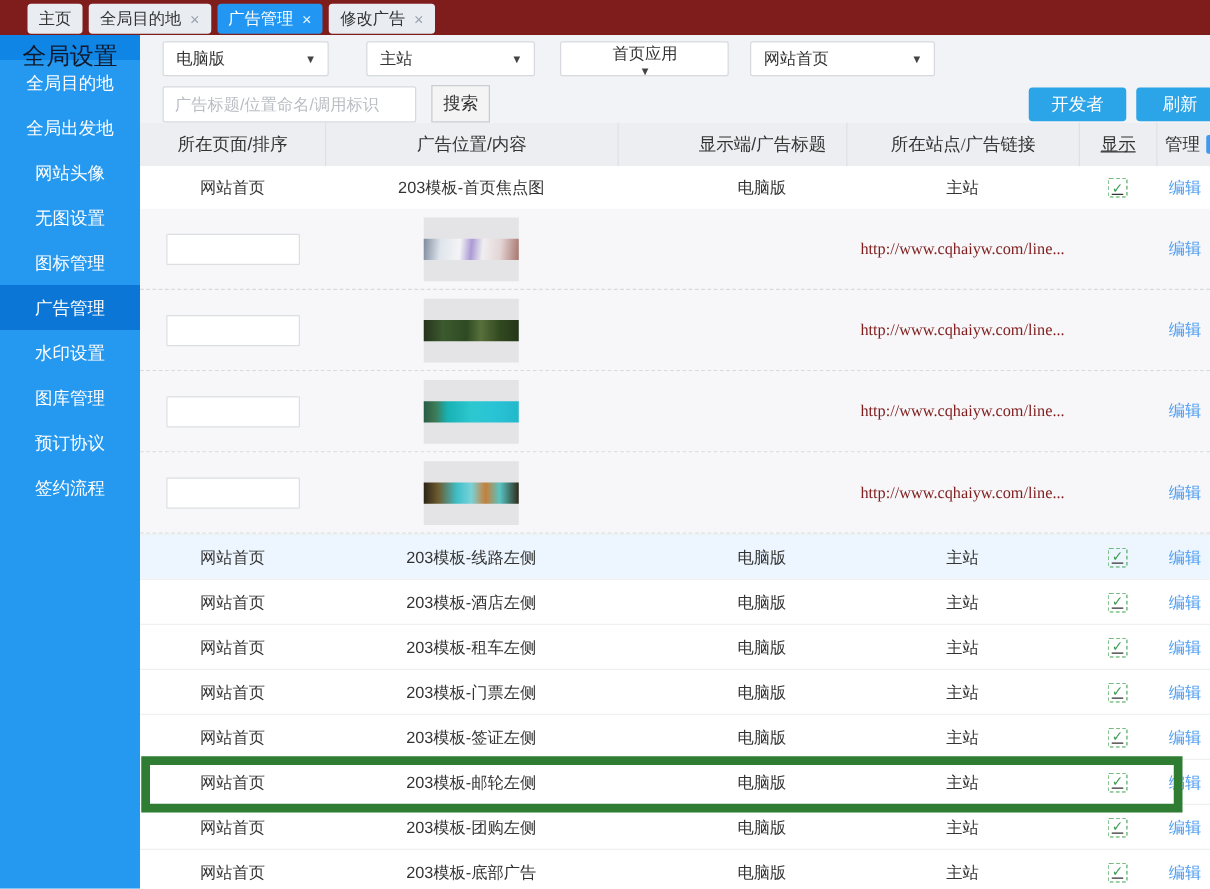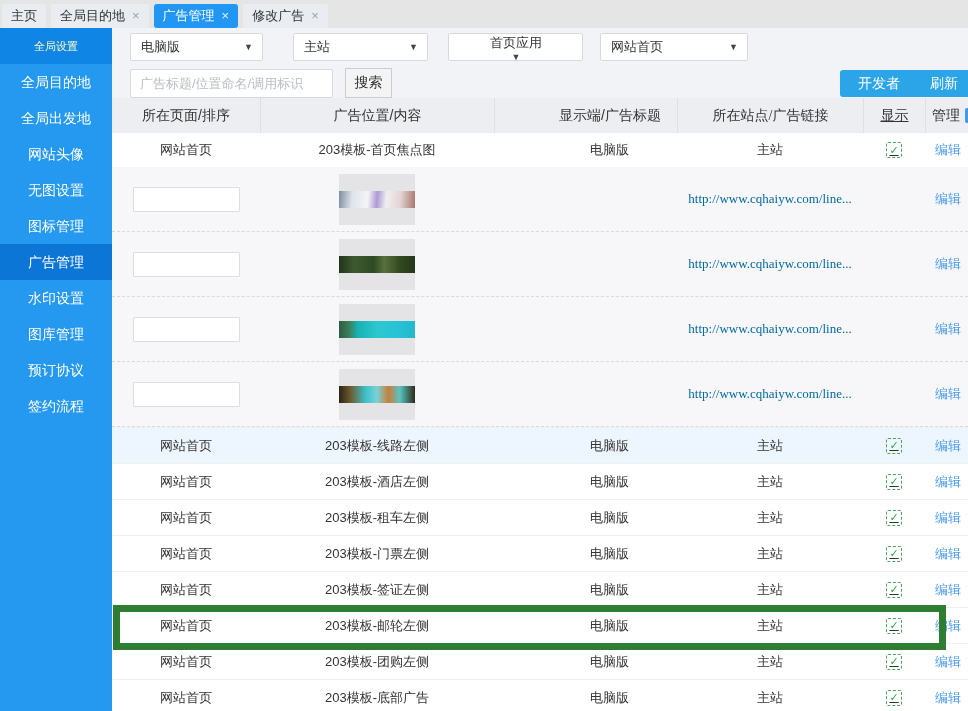--- a/index.html
+++ b/index.html
@@ -1,32 +1,32 @@
 <!DOCTYPE html>
 <html><head>
 <meta charset="utf-8">
 <style>
   * { margin:0; padding:0; box-sizing:border-box; }
   html,body { width:968px; height:711px; overflow:hidden; background:#fff;
     font-family:"Liberation Sans","DejaVu Sans",sans-serif; color:#333; }
 
   
-  .tabbar { height:28px; background:#e5e5e5; display:flex; align-items:center;
-    gap:5px; padding:3px 0 0 2px; }
+  .tabbar { height:28px; background:#7f1d1d; display:flex; align-items:flex-start;
+    gap:5px; padding:3px 0 0 22px; }
   .tab { height:24px; padding:0 9px; background:#e9edf2; border-radius:3px;
     display:flex; align-items:center; gap:7px; font-size:13px; color:#333; cursor:default; }
   .tab.active { background:#2196f3; color:#fff; }
   .tab .close { font-size:13px; color:#9aa2ab; line-height:1; }
   .tab.active .close { color:#e8f4ff; }
 
   
   .main { display:flex; height:683px; }
   .sidebar { width:112px; background:#2598f0; flex:none; }
-  .sidebar-header { height:36px; line-height:36px; text-align:center; color:#fef9c3;
-    font-size:11px; background:#0f86e6; }
+  .sidebar-header { height:20px; line-height:36px; text-align:center; color:#0f172a;
+    font-size:19px; background:#0f86e6; }
   .side-item { height:36px; line-height:36px; text-align:center; color:#fff;
     font-size:14px; cursor:pointer; }
   .side-item.active { background:#0b76d6; }
 
   .content { flex:1; position:relative; background:#fff; overflow:hidden; }
 
   
   .toolbar { height:70px; background:#f1f3f6; padding:4px 0 0 18px; }
   .filter-row { display:flex; align-items:center; height:30px; }
   .select { height:28px; background:#fff; border:1px solid #d6dade; border-radius:2px;
@@ -37,21 +37,21 @@
   .s3 { width:135px; margin-left:20px;flex-direction:column; } .s4 { width:148px; margin-left:17px; }
   .search-row { position:relative; margin-top:6px; height:30px; display:flex; align-items:center; }
   .search-input { width:203px; height:29px; border:1px solid #d6dade; border-radius:2px;
     padding:0 9px; font-size:13px; color:#333; background:#fff; outline:none;
     font-family:"Liberation Sans","DejaVu Sans",sans-serif; }
   .search-input::placeholder { color:#b9bec4; }
   .btn-search { width:47px; height:30px; margin-left:12px; background:#f4f4f4;
     border:1px solid #c9ccd0; font-size:14px; color:#333; cursor:pointer; }
   .btn-blue { position:absolute; height:27px; background:#2ba4e8; color:#fff;
     border:none; border-radius:3px; font-size:14px; cursor:pointer; }
-  .btn-dev { width:78px; right:50px; top:2px; }
+  .btn-dev { width:78px; right:67px; top:2px; }
   .btn-refresh { width:70px; right:-11px; top:2px; }
 
   
   .thead { display:flex; height:35px; background:#eceef2; align-items:center; font-size:14px; }
   .thead .cell { display:flex; align-items:center; justify-content:center; height:100%; }
   .thead .cell + .cell { border-left:1px solid #dde1e5; }
   .c1{width:148px;flex:none;} .c2{width:234px;flex:none;} .c3{width:183px;flex:none;padding-left:48px;}
   .c4{width:186px;flex:none;font-family:Liberation Serif, serif;} .c5{width:62px;flex:none;text-decoration:underline;} .c6{width:120px;flex:none;}
   .help { width:15px; height:15px; margin-left:5px; background:#3d9af0; color:#fff;
     border-radius:2px; font-size:11px; display:inline-flex; align-items:center;
@@ -66,21 +66,21 @@
   .row-img { height:65px; background:#f7f7f9; border-bottom:1px dashed #d8dadc; }
   .row-img:first-of-type { border-top:1px solid #e8eaec; }
   .sort-input { width:107px; height:25px; border:1px solid #dcdfe2; background:#fff;
     border-radius:1px; outline:none; }
   .thumb-box { width:76px; height:51px; background:#e4e4e6; display:flex; align-items:center; }
   .thumb { width:76px; height:17px; }
   .thumb.t1 { background:linear-gradient(95deg,#7f8ba0,#dfe5ec 18%,#f4f4f6 38%,#ab9ad4 50%,#f0eef0 62%,#e3d5d5 80%,#a8766e 100%); }
   .thumb.t2 { background:linear-gradient(90deg,#24331c,#3c5a2e 20%,#2e4a24 45%,#58703b 60%,#31491f 80%,#243618 100%); }
   .thumb.t3 { background:linear-gradient(90deg,#2a5c46 0%,#3d7a55 12%,#18b1b4 25%,#2cc8cf 50%,#29c3d6 75%,#23b8cc 100%); }
   .thumb.t4 { background:linear-gradient(90deg,#2b2416,#6d5a2e 15%,#3fbfc9 35%,#79d2d8 50%,#c77f3a 65%,#58c4c4 80%,#2e2a18 100%); }
-  .adlink { color:#0369a1; font-size:13px; }
+  .adlink { color:#7f1d1d; font-size:13px; }
 
   .checkbox { width:16px; height:16px; border:1px dashed #4aa559; border-radius:2px;
     color:#3a9d52; font-size:11px; display:flex; align-items:center; justify-content:center;
     cursor:pointer; background:transparent; }
   .edit-cell { justify-content:flex-start !important; padding-left:10px; }
   .edit-link { color:#4a9af0; cursor:pointer; }
 
   .green-box { position:absolute; left:1px; top:577px; width:833px; height:45px;
     border:7px solid #2e7d32; pointer-events:none; z-index:5; }
 </style>

